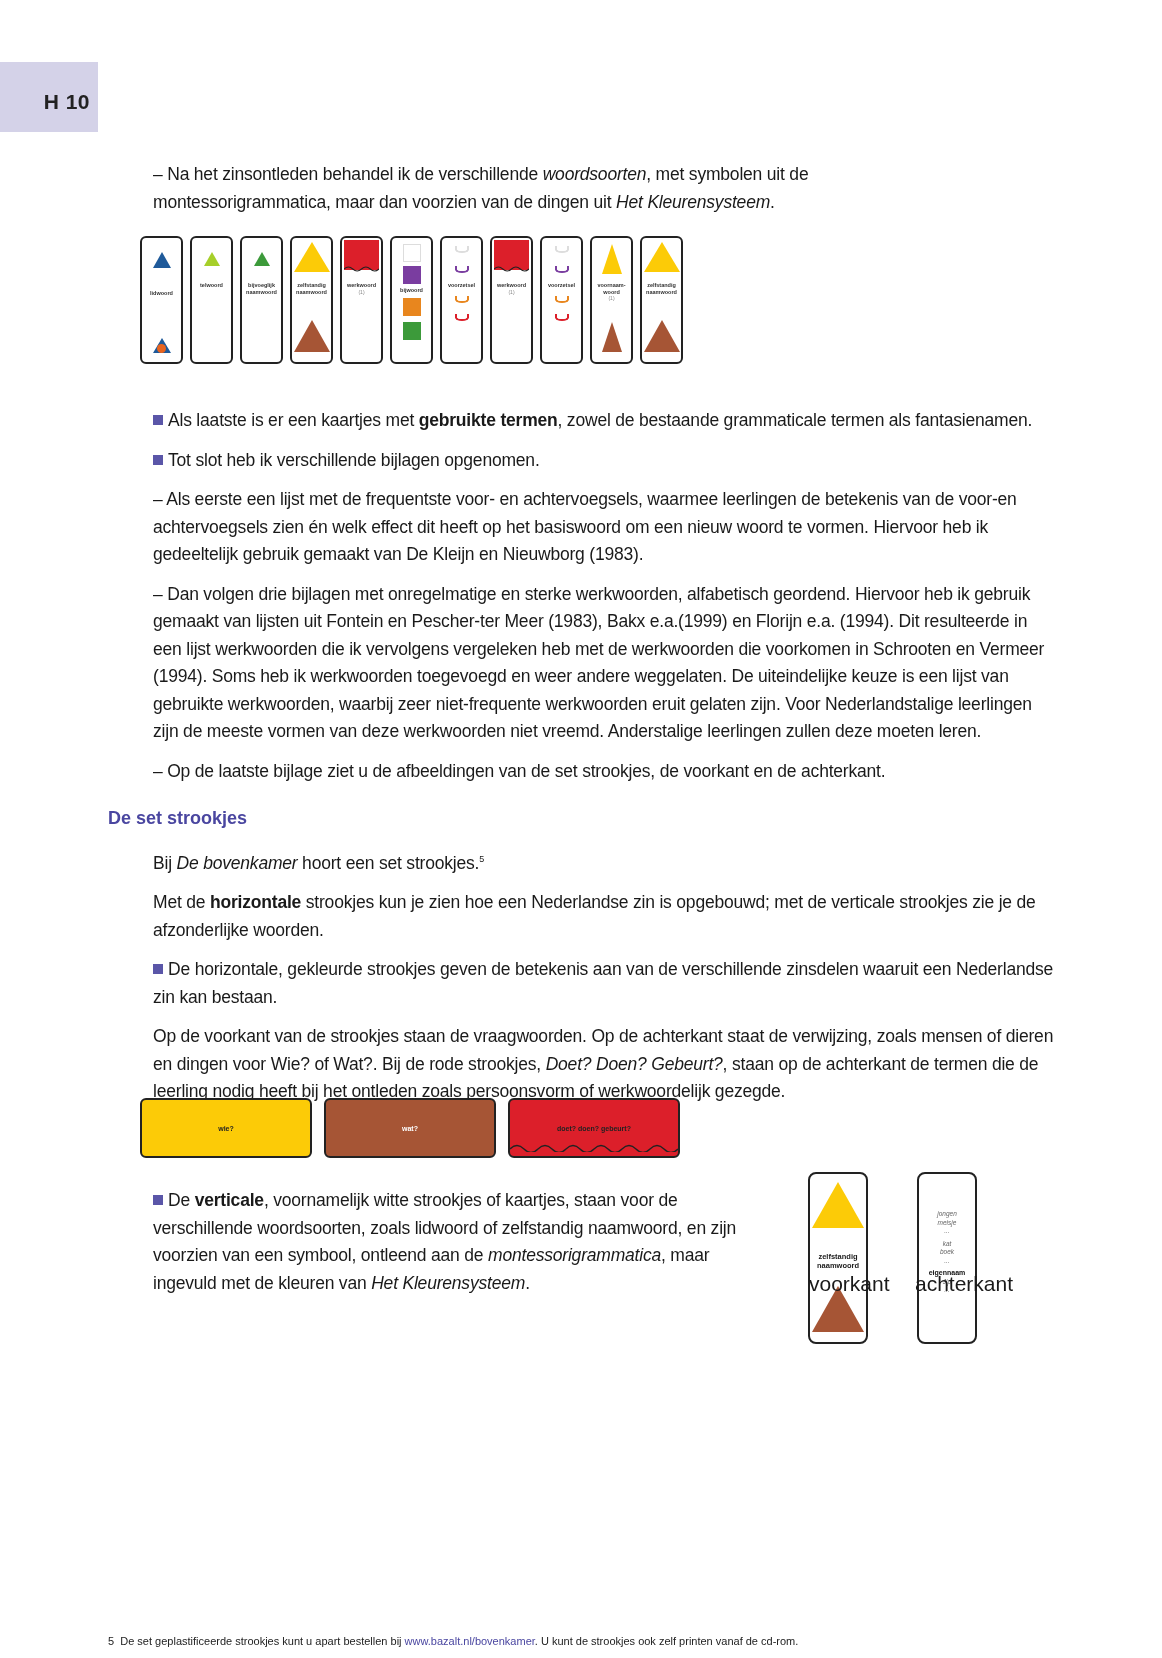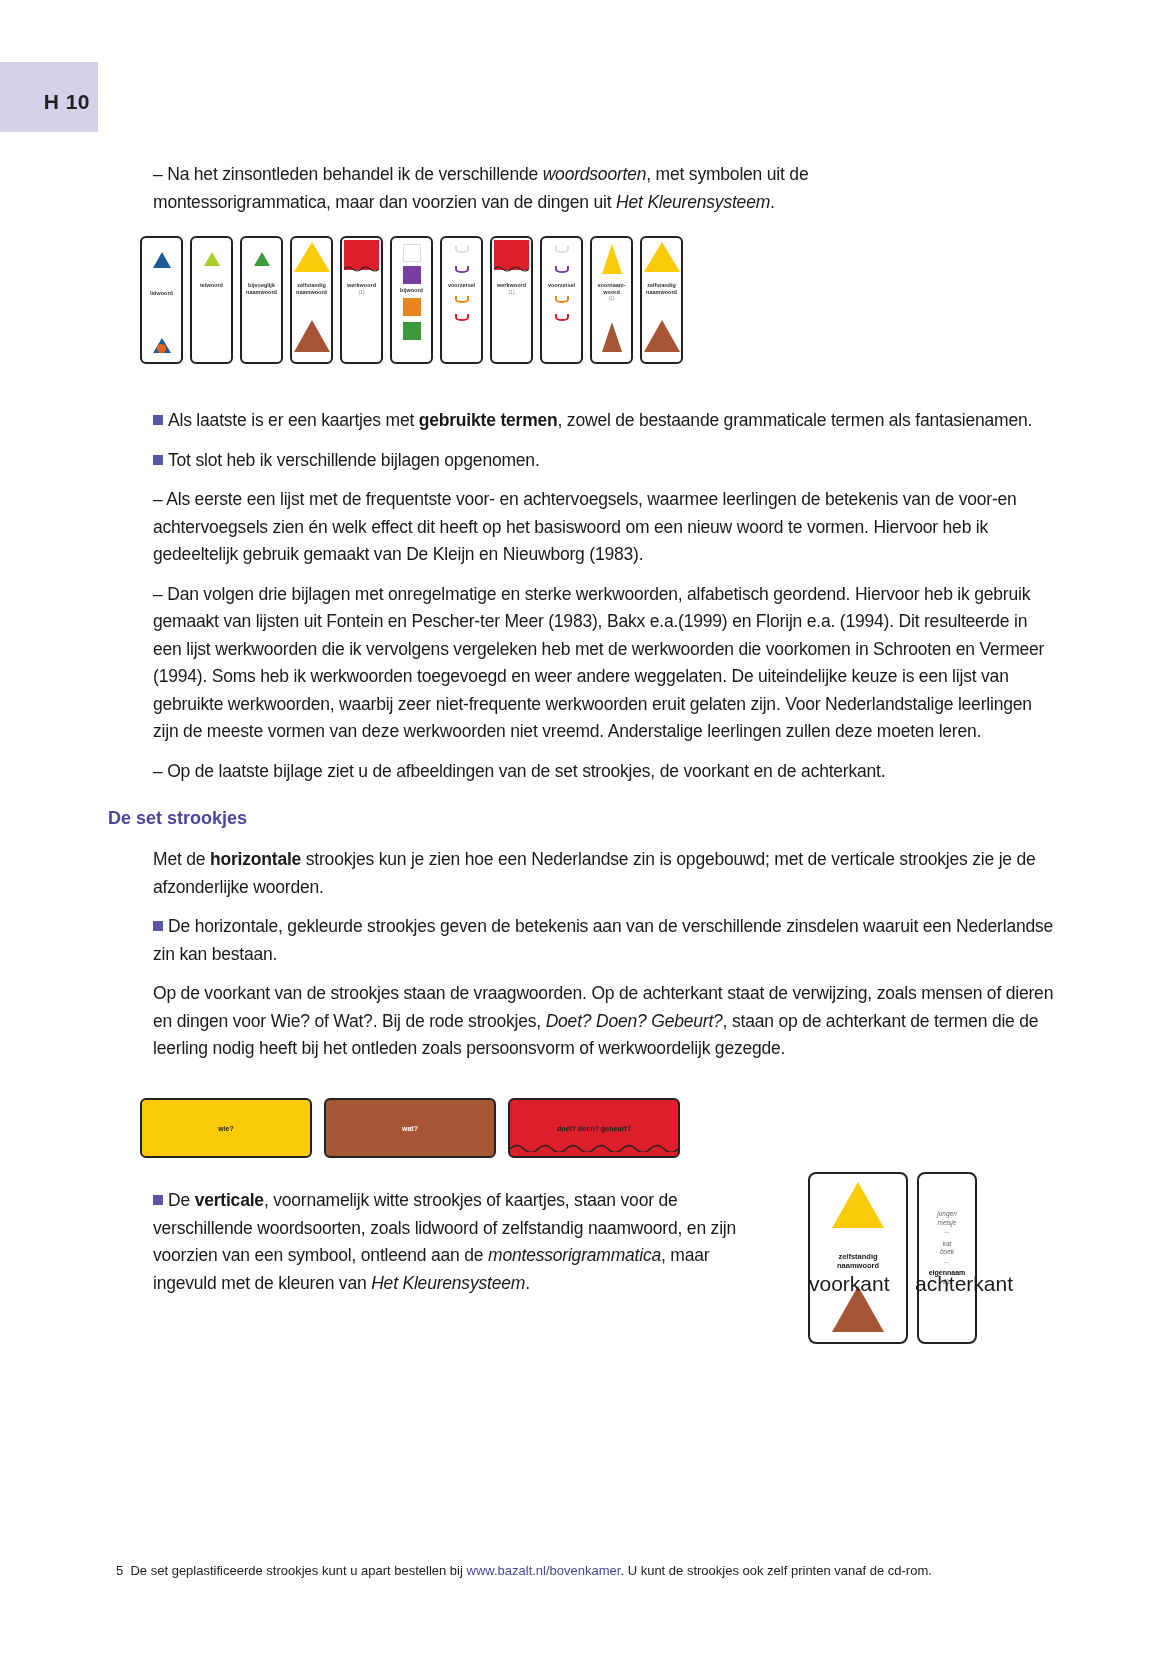--- a/index.html
+++ b/index.html
@@ -34,21 +34,21 @@
            position: relative; overflow: hidden; display: flex; align-items: center;
            justify-content: center; font-size: 7px; font-weight: bold; }
   .big { position: absolute; top: 1172px; width: 56px; height: 168px; border: 2.5px solid #222;
          border-radius: 8px; background: #fff; overflow: hidden; }
   .big .lbl { position: absolute; left: 0; right: 0; top: 78px; text-align: center;
               font-size: 7.5px; font-weight: bold; line-height: 9px; }
   .back { text-align: center; font-size: 6.5px; line-height: 8.5px; color: #666;
           font-style: italic; padding-top: 36px; }
   .back .bold { font-style: normal; font-weight: bold; color: #111; font-size: 7px; }
   .caption { position: absolute; top: 1272px; font-size: 21px; }
-  .footnote { position: absolute; left: 108px; top: 1563px; font-size: 13px; color: #222; margin-left: 8px; }
+  .footnote { position: absolute; left: 108px; top: 1635px; font-size: 11px; color: #222; }
   .footnote a { color: #4a46a0; text-decoration: none; }
 </style>
 </head>
 <body>
 
 <div class="chapter-tab">
   <span>H 10</span>
 </div>
 
 <div class="text" style="top:149px;">
@@ -140,20 +140,21 @@
   <p><span class="sq"></span><span>Als laatste is er een kaartjes met </span><b>gebruikte termen</b><span>, zowel de bestaande grammaticale termen als fantasienamen.</span></p>
   <p><span class="sq"></span><span>Tot slot heb ik verschillende bijlagen opgenomen.</span></p>
   <p>– Als eerste een lijst met de frequentste voor- en achtervoegsels, waarmee leerlingen de betekenis van de voor-en achtervoegsels zien én welk effect dit heeft op het basiswoord om een nieuw woord te vormen. Hiervoor heb ik gedeeltelijk gebruik gemaakt van De Kleijn en Nieuwborg (1983).</p>
   <p>– Dan volgen drie bijlagen met onregelmatige en sterke werkwoorden, alfabetisch geordend. Hiervoor heb ik gebruik gemaakt van lijsten uit Fontein en Pescher-ter Meer (1983), Bakx e.a.(1999) en Florijn e.a. (1994). Dit resulteerde in een lijst werkwoorden die ik vervolgens vergeleken heb met de werkwoorden die voorkomen in Schrooten en Vermeer (1994). Soms heb ik werkwoorden toegevoegd en weer andere weggelaten. De uiteindelijke keuze is een lijst van gebruikte werkwoorden, waarbij zeer niet-frequente werkwoorden eruit gelaten zijn. Voor Nederlandstalige leerlingen zijn de meeste vormen van deze werkwoorden niet vreemd. Anderstalige leerlingen zullen deze moeten leren.</p>
   <p>– Op de laatste bijlage ziet u de afbeeldingen van de set strookjes, de voorkant en de achterkant.</p>
 </div>
 
 <div class="heading">De set strookjes</div>
 
 <div class="text" style="top:834px;">
+  <p><span>Bij </span><i>De bovenkamer</i><span> hoort een set strookjes.</span><sup style="font-size:9px;">5</sup></p>
   <p><span>Met de </span><b>horizontale</b><span> strookjes kun je zien hoe een Nederlandse zin is opgebouwd; met de verticale strookjes zie je de afzonderlijke woorden.</span></p>
   <p><span class="sq"></span><span>De horizontale, gekleurde strookjes geven de betekenis aan van de verschillende zinsdelen waaruit een Nederlandse zin kan bestaan.</span></p>
   <p><span>Op de voorkant van de strookjes staan de vraagwoorden. Op de achterkant staat de verwijzing, zoals mensen of dieren en dingen voor Wie? of Wat?. Bij de rode strookjes, </span><i>Doet? Doen? Gebeurt?</i><span>, staan op de achterkant de termen die de leerling nodig heeft bij het ontleden zoals persoonsvorm of werkwoordelijk gezegde.</span></p>
 </div>
 
 <div class="hcards">
   <div class="hcard" style="background:#fccb07;color:#222;">
     <span>wie?</span>
   </div>
   <div class="hcard" style="background:#a65535;color:#fff;">
@@ -164,21 +165,21 @@
     <svg style="position:absolute;left:0;bottom:4px;width:100%;height:10px;" viewBox="0 0 168 10" preserveAspectRatio="none">
         <path d="M0 7 Q7 0 14 7 T28 7 T42 7 T56 7 T70 7 T84 7 T98 7 T112 7 T126 7 T140 7 T154 7 T168 7" stroke="#222" stroke-width="1.3" fill="none"></path>
       </svg>
   </div>
 </div>
 
 <div class="text" style="top:1175px;width:620px;">
   <p><span class="sq"></span><span>De </span><b>verticale</b><span>, voornamelijk witte strookjes of kaartjes, staan voor de verschillende woordsoorten, zoals lidwoord of zelfstandig naamwoord, en zijn voorzien van een symbool, ontleend aan de </span><i>montessorigrammatica</i><span>, maar ingevuld met de kleuren van </span><i>Het Kleurensysteem</i><span>.</span></p>
 </div>
 
-<div class="big" style="left:808px;padding-left:40px;">
+<div class="big" style="left:808px;">
   <div class="tri" style="top:8px;border-left:26px solid transparent;border-right:26px solid transparent;border-bottom:46px solid #fccb07;"></div>
   <div class="lbl"><span>zelfstandig</span><br><span>naamwoord</span></div>
   <div class="tri" style="top:112px;border-left:26px solid transparent;border-right:26px solid transparent;border-bottom:46px solid #a65535;"></div>
 </div>
 
 <div class="big" style="left:917px;">
   <div class="back">
     <div>jongen</div>
     <div>meisje</div>
     <div>...</div>

